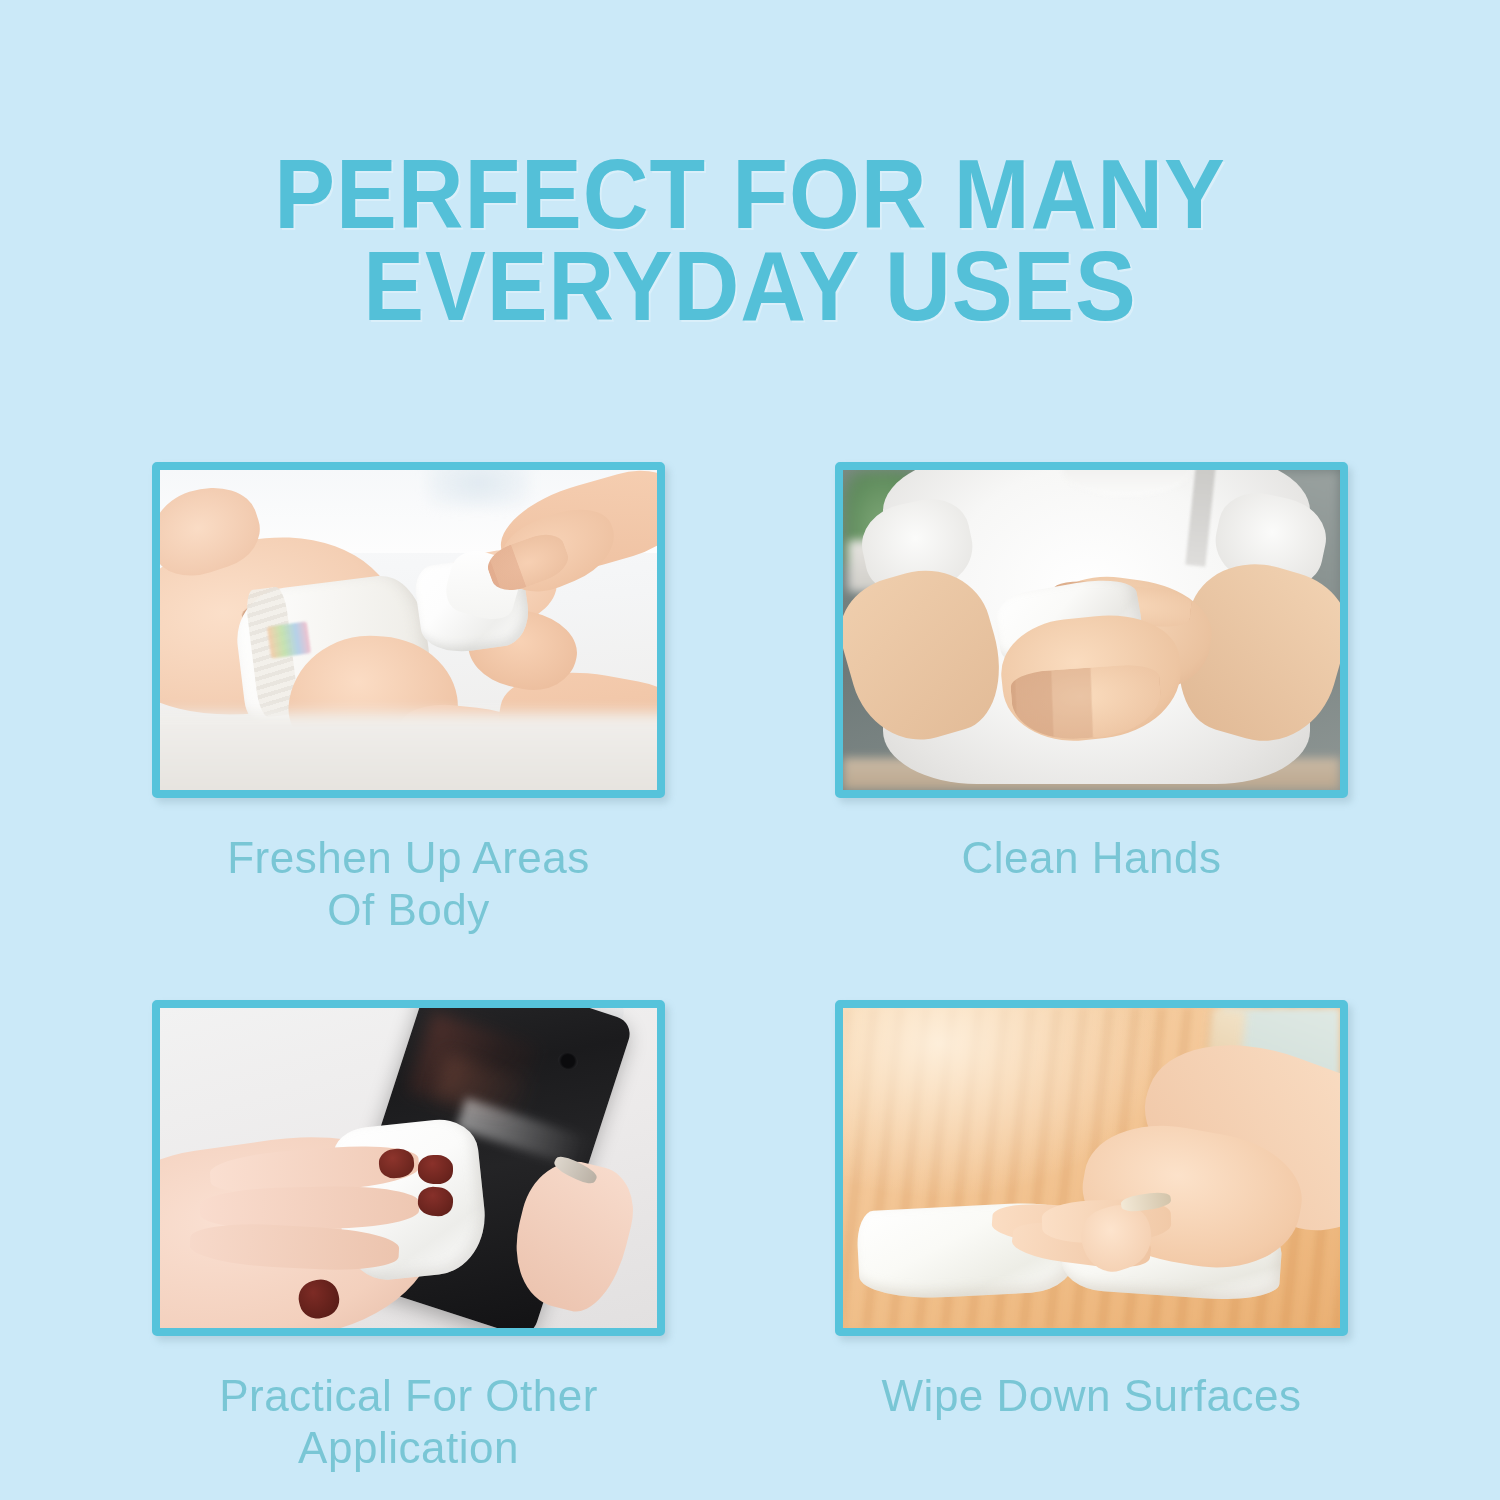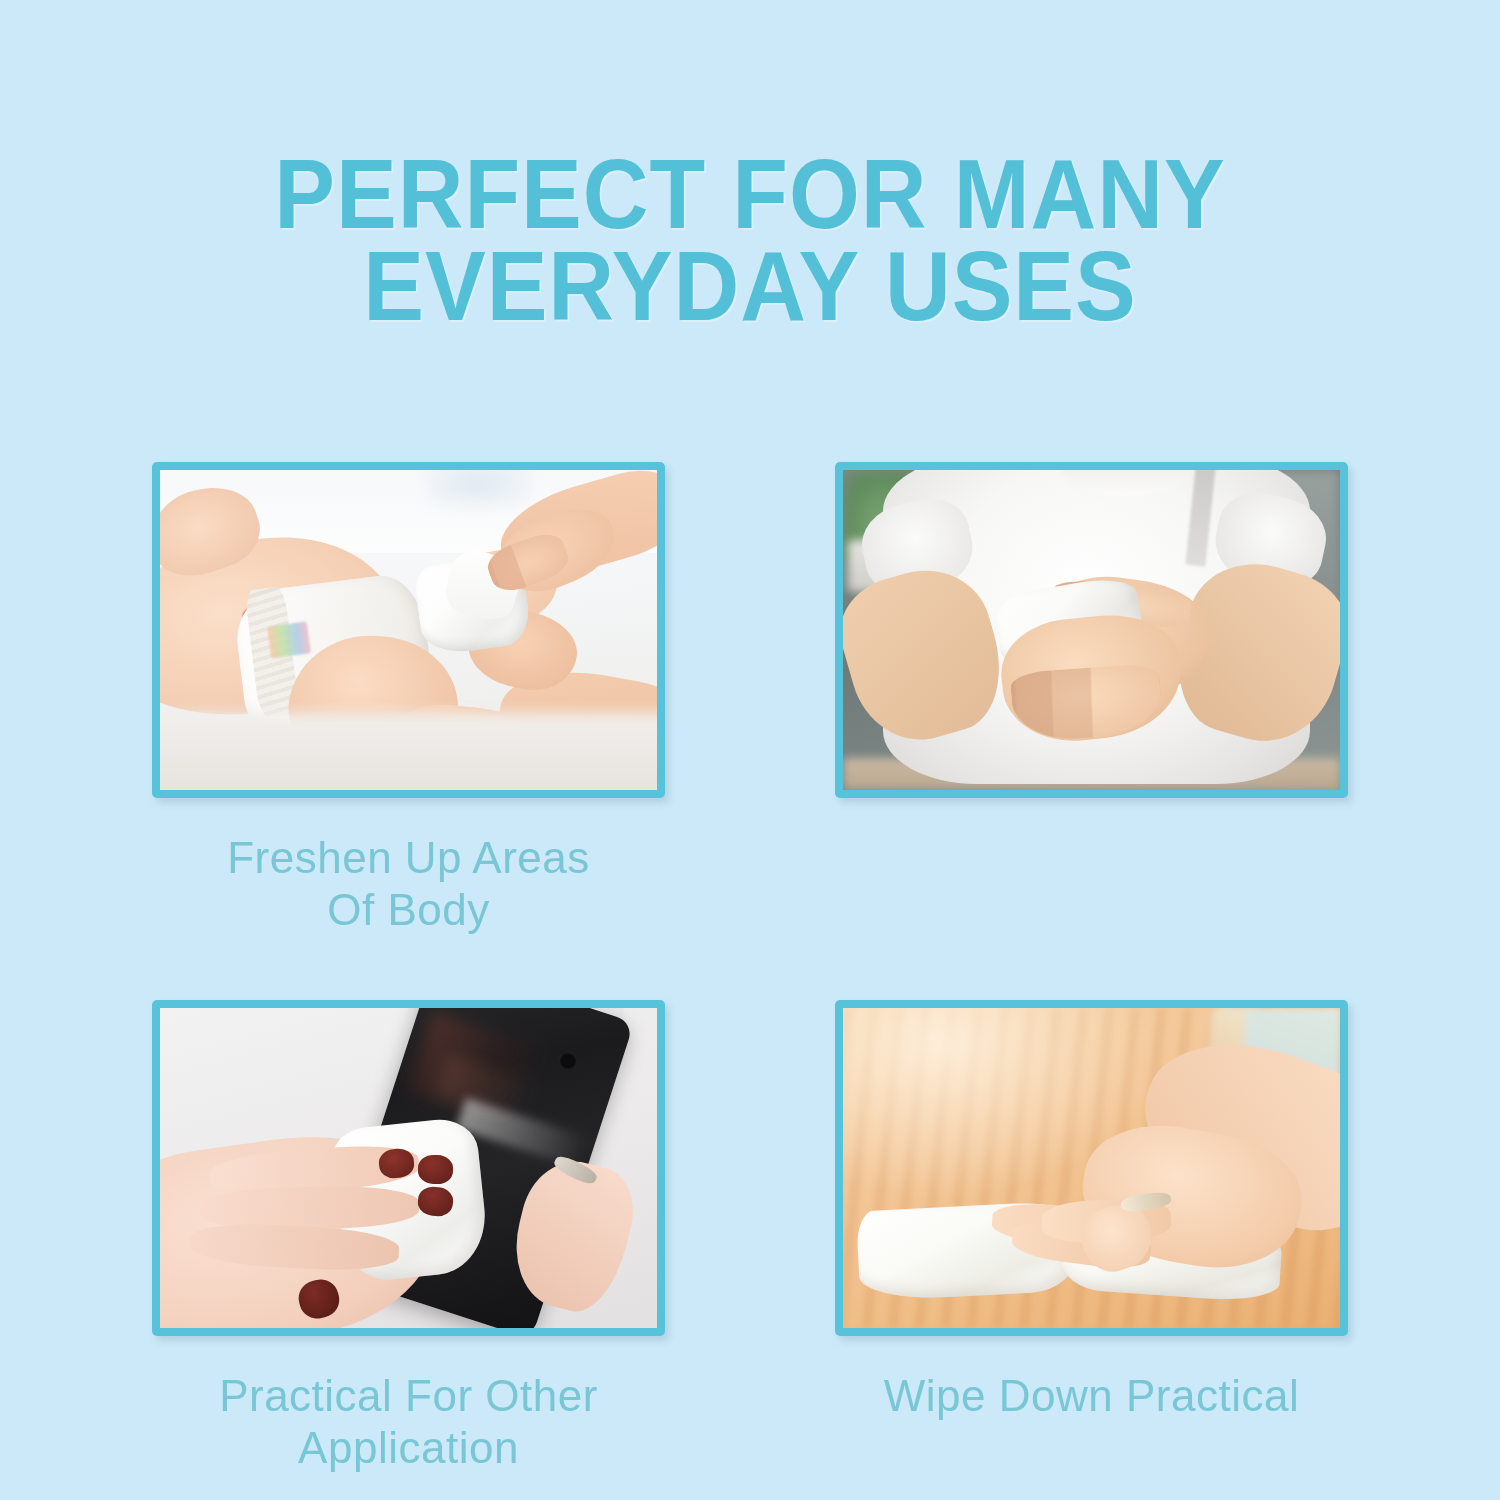--- a/index.html
+++ b/index.html
@@ -337,20 +337,21 @@
           <div class="sleeveR"></div>
         <div class="armL"></div>
           <div class="armR"></div>
         <div class="handBack"></div>
           <div class="fingersT"></div>
         <div class="wipe"></div>
         <div class="handFront"></div>
           <div class="fingersB"></div>
       </div>
     </div>
+    <div class="caption">Clean Hands</div>
   </div>
 
   <div class="cell r2">
     <div class="frame">
       <div class="photo p3">
         <div class="phoneEdge"></div>
           <div class="phone"></div>
         <div class="reflect"></div>
           <div class="reflect2"></div>
           <div class="glint"></div>
@@ -384,16 +385,16 @@
           <div class="wipeR"></div>
           <div class="wipeFold"></div>
         <div class="hand"></div>
         <div class="k1"></div>
           <div class="k2"></div>
           <div class="k3"></div>
         <div class="thumb"></div>
           <div class="ring"></div>
       </div>
     </div>
-    <div class="caption">Wipe Down Practical</div>
+    <div class="caption">Wipe Down Surfaces</div>
   </div>
 
 </div>
 
 </body></html>

